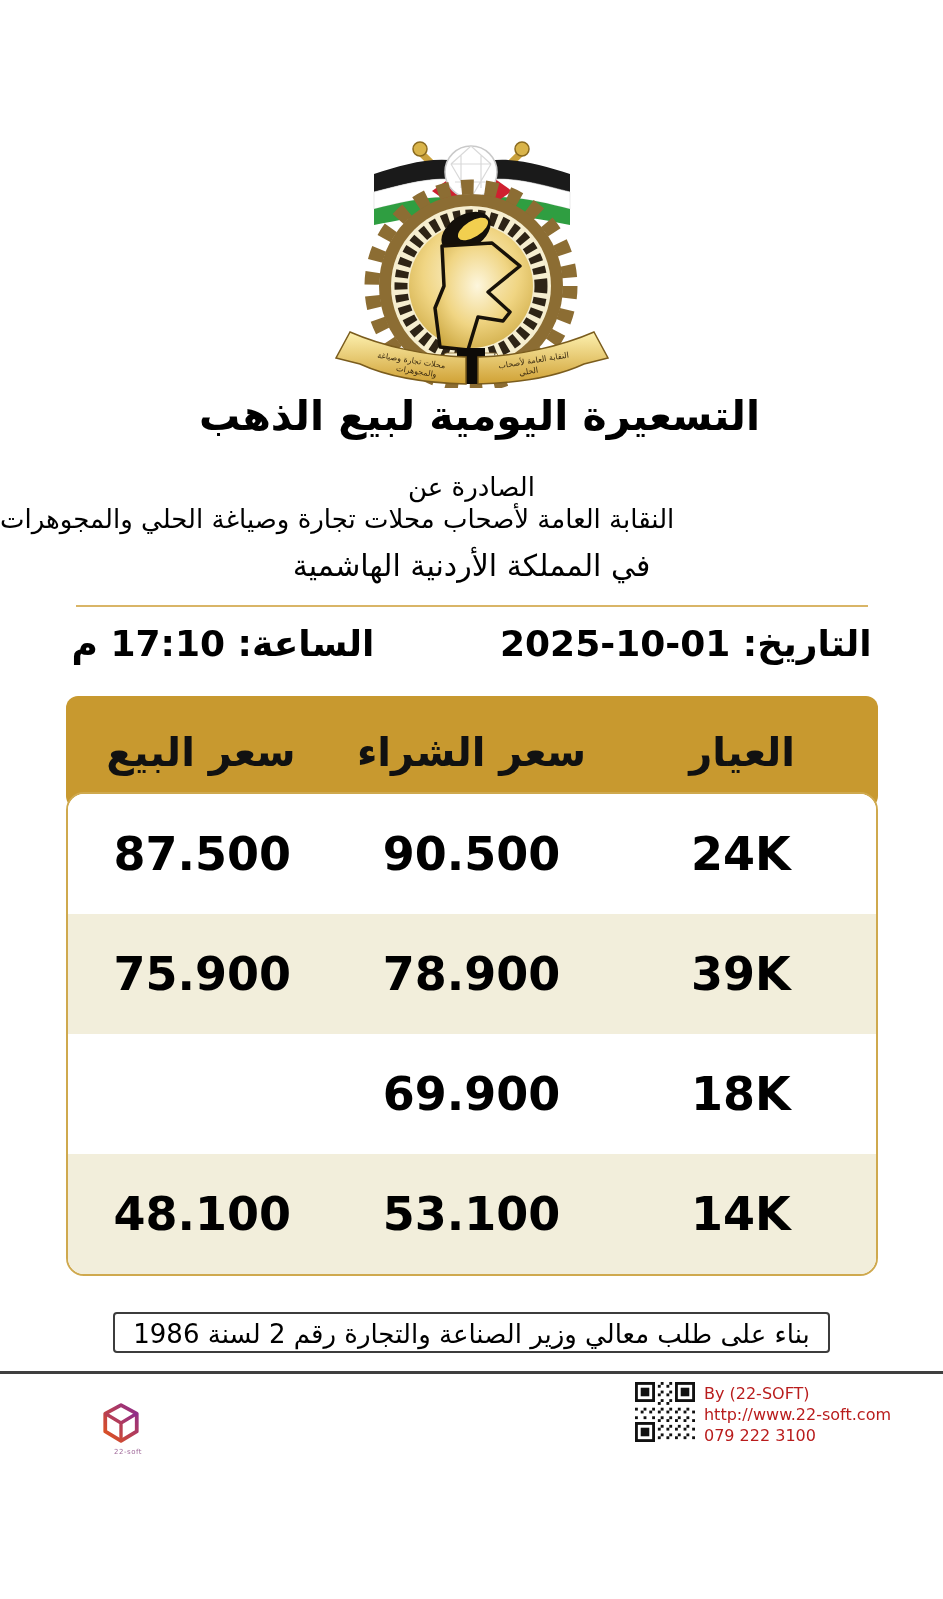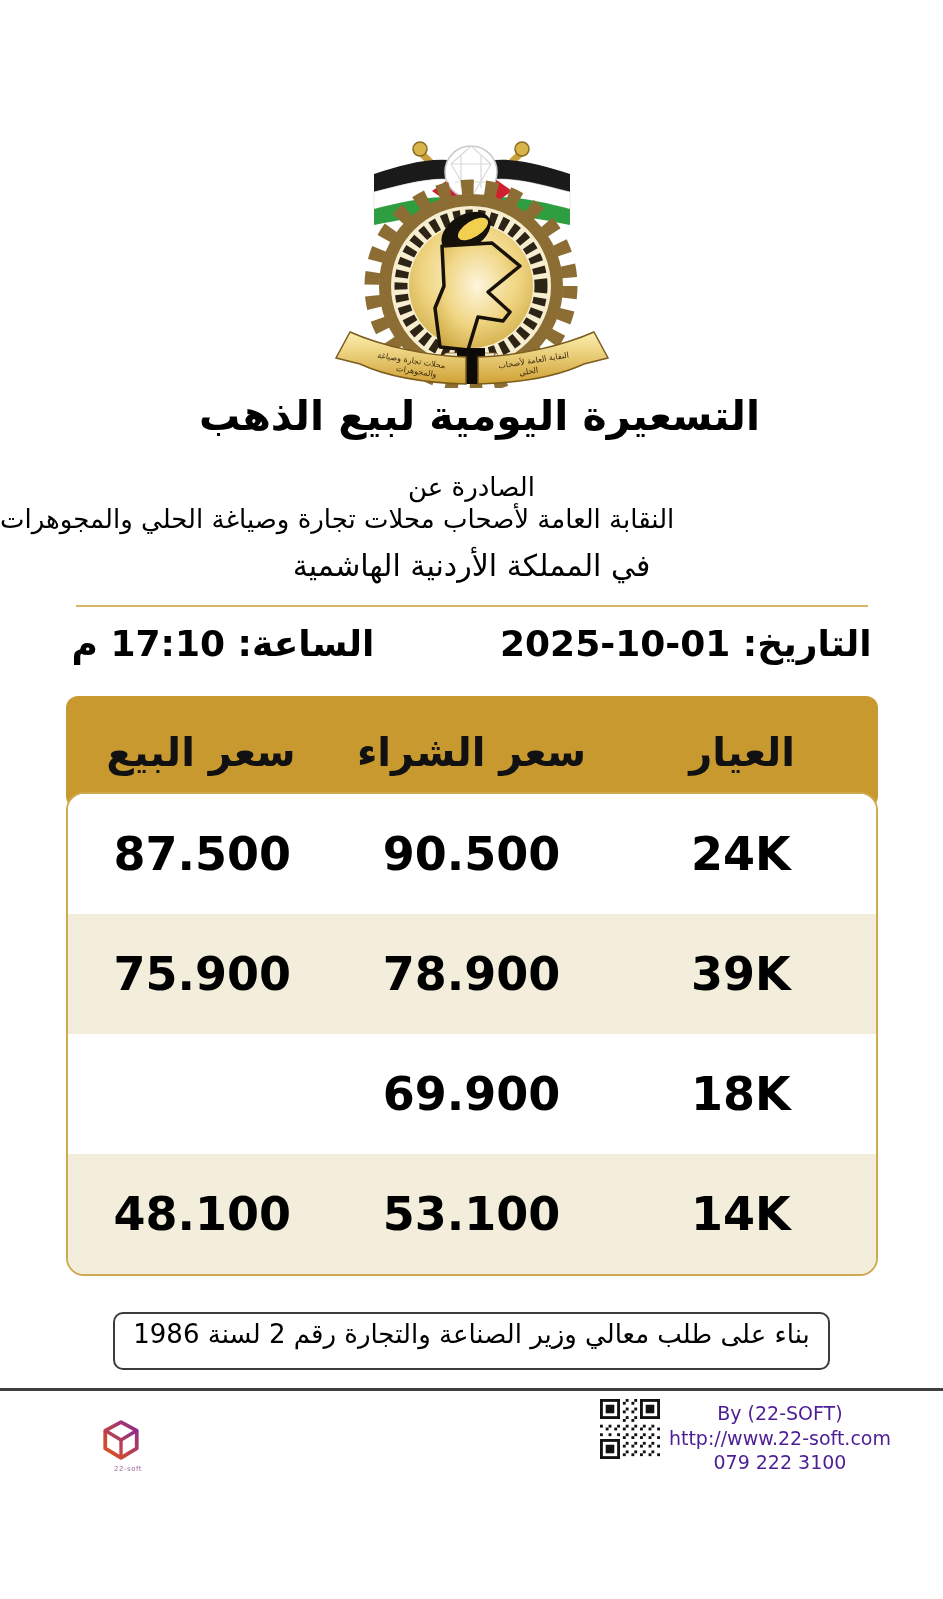--- a/index.html
+++ b/index.html
@@ -33,31 +33,31 @@
     margin-top:-16px; position:relative; background:#ffffff;
     border:2px solid #cfa94e; border-radius:18px; overflow:hidden;
   }
   .trow {
     height:120px; display:grid; grid-template-columns:1fr 1fr 1fr; direction:rtl;
     align-items:center; text-align:center; font-size:46px; font-weight:700; background:#ffffff;
   }
   .trow.alt { background:#f2eedb; }
 
   .note-box {
-    width:fit-content; margin:36px auto 0; border:2px solid #3c3c3c; border-radius:10px;
-    padding:5px 18px 19px; font-size:26px; direction:rtl; text-align:center;
+    width:fit-content; margin:36px auto 0; border:2px solid #3c3c3c; border-radius:4px;
+    padding:5px 18px 2px; font-size:26px; direction:rtl; text-align:center;
   }
 
   .bottom-rule { border:none; border-top:3px solid #3f3f3f; width:100%; margin-top:18px; }
 
   .footer { position:relative; height:140px; }
   .brand-left { position:absolute; left:94px; top:28px; width:48px; text-align:right; }
   .brand-left .brand-label { font-size:7px; color:#a06a9a; letter-spacing:0.5px; }
   .credit { position:absolute; right:52px; top:8px; display:flex; align-items:flex-start; gap:9px; }
-  .credit-text { font-size:19px; color:#4c1d95; line-height:1.3; direction:ltr; padding-top:2px;text-align:center; }
+  .credit-text { font-size:16px; color:#b91c1c; line-height:1.3; direction:ltr; padding-top:2px; }
 </style>
 </head>
 <body>
 
 <div class="emblem-wrap">
   <svg class="emblem" viewBox="0 0 312 260">
     <defs>
       <radialGradient id="goldDisc" cx="50%" cy="40%" r="70%">
         <stop offset="0%" stop-color="#fdf6dd"></stop>
           <stop offset="55%" stop-color="#f0d583"></stop>

